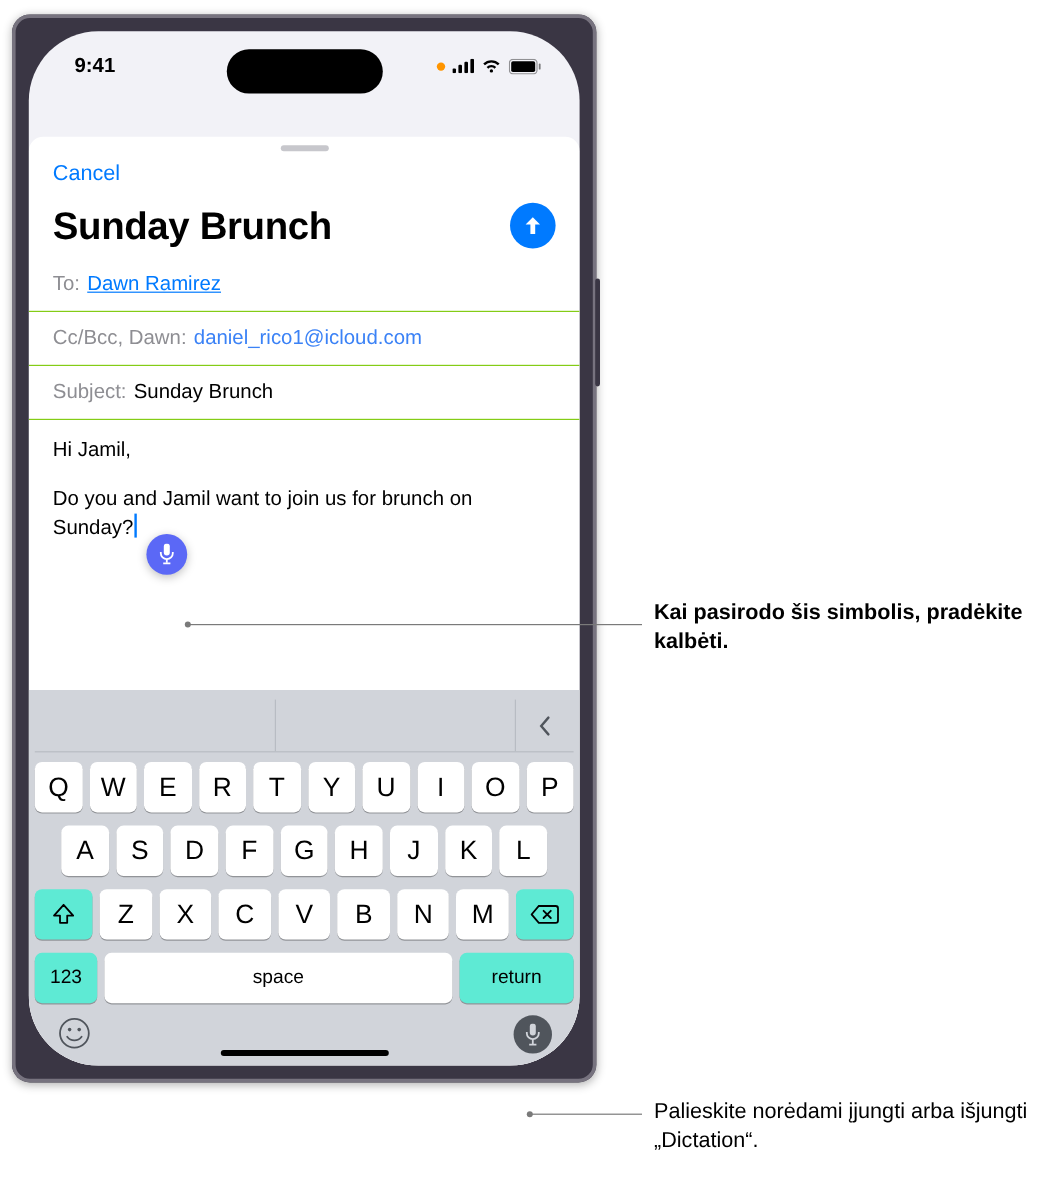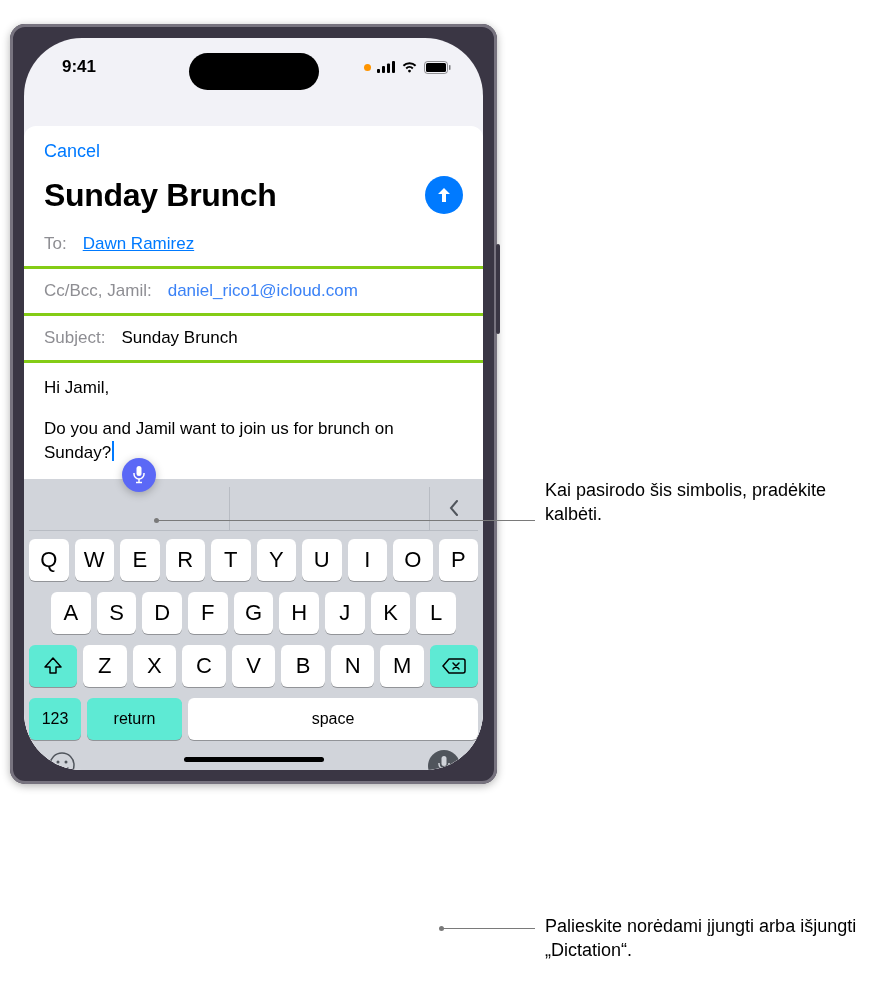--- a/index.html
+++ b/index.html
@@ -6,23 +6,23 @@
   body {
     font-family: -apple-system, BlinkMacSystemFont, "Helvetica Neue", Arial, sans-serif;
     background: #fff;
     width: 870px;
     height: 998px;
     position: relative;
   }
   .phone {
     position: absolute;
     left: 10px;
-    top: 24px;
+    top: 12px;
     width: 487px;
-    height: 760px;
+    height: 890px;
     background: #3a3644;
     border-radius: 15px;
     box-shadow: inset 0 0 0 3px #77737f, 0 2px 8px rgba(0,0,0,0.3);
     padding: 14px;
   }
   .screen {
     width: 100%;
     height: 100%;
     background: #f2f2f7;
     border-radius: 58px;
@@ -96,23 +96,23 @@
   }
   .send-btn {
     width: 38px; height: 38px;
     background: #007aff;
     border-radius: 50%;
     display: flex; align-items: center; justify-content: center;
     cursor: pointer;
   }
   .field-row {
     padding: 12px 20px;
-    border-bottom: 3px solid #84cc16;
-    display: flex;
-    gap: 16px;
+    border-bottom: 1px solid #84cc16;
+    display: flex;
+    gap: 6px;
     font-size: 17px;
     align-items: flex-start;
   }
   .field-row:first-of-type { border-top: 1px solid #e5e5ea; margin-top: 6px;}
   .field-label { color: #8e8e93; }
   .field-value { color: #000; }
   .field-value.blue { color: #007aff; text-decoration: underline; }
   .body-area {
     padding: 14px 20px;
     font-size: 17px;
@@ -278,21 +278,21 @@
               <path d="M9 2l6 6h-4v8H7V8H3l6-6z" fill="#fff"></path>
             </svg>
         </div>
       </div>
 
       <div class="field-row">
         <span class="field-label">To:</span>
         <span class="field-value blue">Dawn Ramirez</span>
       </div>
       <div class="field-row">
-        <span class="field-label">Cc/Bcc, Jamil:</span>
+        <span class="field-label">Cc/Bcc, Dawn:</span>
         <span class="field-value" style="color:#3b82f6">daniel_rico1@icloud.com</span>
       </div>
       <div class="field-row">
         <span class="field-label">Subject:</span>
         <span class="field-value">Sunday Brunch</span>
       </div>
 
       <div class="body-area">
         <div class="body-text">Hi Jamil,</div>
         <div style="height:18px"></div>
@@ -358,22 +358,22 @@
             </div>
           <div class="key fn del">
             <svg width="24" height="18" viewBox="0 0 24 18">
                 <path d="M7 2h14a2 2 0 012 2v10a2 2 0 01-2 2H7l-6-7 6-7z" fill="none" stroke="#000" stroke-width="1.5"></path>
                 <path d="M11 6l6 6M17 6l-6 6" stroke="#000" stroke-width="1.5" stroke-linecap="round"></path>
               </svg>
           </div>
         </div>
         <div class="key-row" style="margin-bottom:0">
           <div class="key fn num">123</div>
+          <div class="key space">space</div>
           <div class="key fn return">return</div>
-          <div class="key space">space</div>
         </div>
 
         <div class="kb-bottom">
           <div class="kb-icon-btn">
             <svg width="28" height="28" viewBox="0 0 28 28">
                 <circle cx="14" cy="14" r="12" fill="none" stroke="#50555c" stroke-width="1.5"></circle>
                 <circle cx="10" cy="11" r="1.5" fill="#50555c"></circle>
                 <circle cx="18" cy="11" r="1.5" fill="#50555c"></circle>
                 <path d="M8 17c1.5 2 4 3 6 3s4.5-1 6-3" fill="none" stroke="#50555c" stroke-width="1.5" stroke-linecap="round"></path>
               </svg>
@@ -388,16 +388,16 @@
           </div>
         </div>
       </div>
 
       <div class="home-indicator"></div>
     </div>
   </div>
 </div>
 
 <div class="callout-line" style="left:156px; top:520px; width:379px;"></div>
-<div class="callout" style="left:545px; top:478px; width:310px;">Kai pasirodo šis simbolis, pradėkite kalbėti.</div>
+<div class="callout" style="left:545px; top:498px; width:310px;font-weight:bold;">Kai pasirodo šis simbolis, pradėkite kalbėti.</div>
 
 <div class="callout-line" style="left:441px; top:928px; width:94px;"></div>
 <div class="callout" style="left:545px; top:914px; width:320px;">Palieskite norėdami įjungti arba išjungti „Dictation“.</div>
 
 </body></html>

